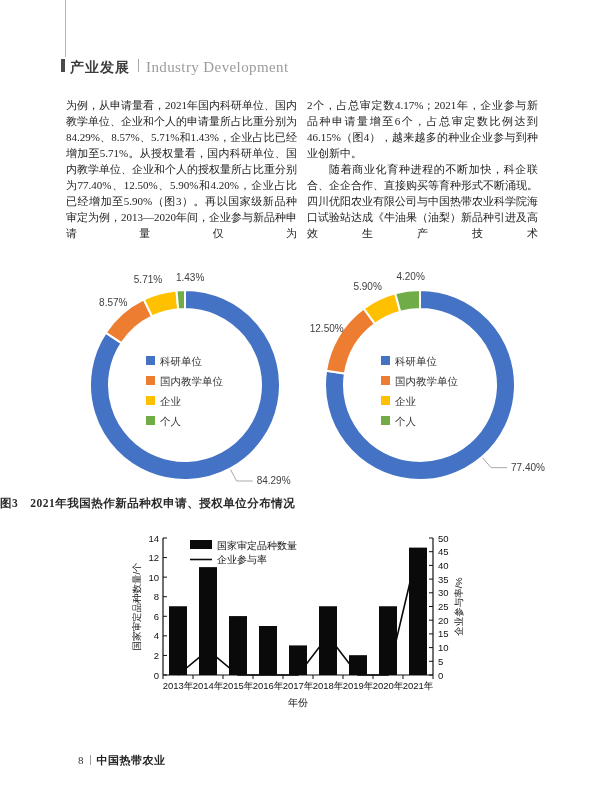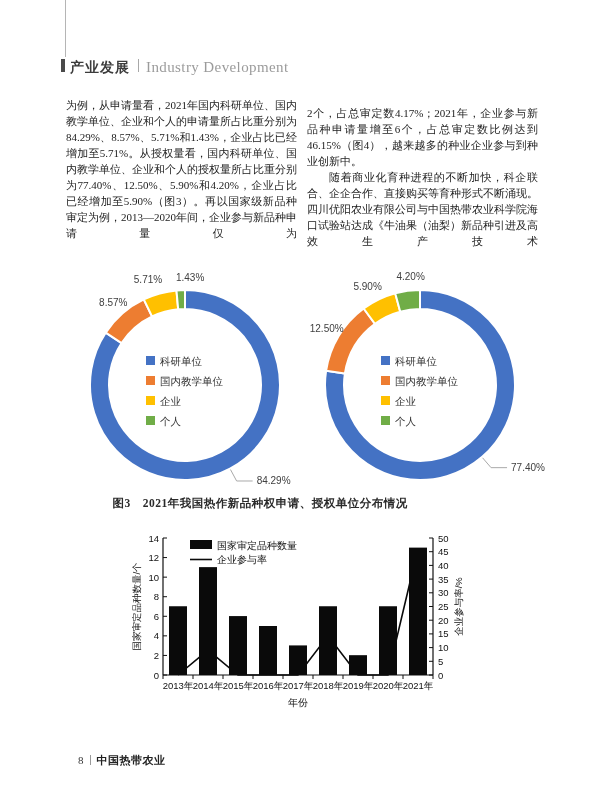--- a/index.html
+++ b/index.html
@@ -13,26 +13,26 @@
   .header-title{font-family:"Liberation Sans","DejaVu Sans",sans-serif;font-weight:bold;
                 font-size:14px;color:#3c3c3c;letter-spacing:1px;}
   .header-divider{width:1px;height:13px;background:#a8a8a8;margin:0 7px 0 8px;}
   .header-subtitle{font-size:15px;color:#9b9b9b;letter-spacing:0.4px;}
   
   .col{position:absolute;top:97px;width:231px;font-size:11px;line-height:16px;
        text-align:justify;}
   .col p{margin:0;text-align:justify;}
   .col p.justify-all{text-align-last:justify;}
   #col-left{left:66px;}
-  #col-right{left:307px;margin-top:8px;}
+  #col-right{left:307px;}
   .section-heading{font-weight:bold;text-indent:22px;}
   .indent{text-indent:22px;}
   
   .fig-svg{position:absolute;}
-  .fig-caption{position:absolute;left:0;width:520px;text-align:center;
+  .fig-caption{position:absolute;left:0;width:520px;
                font-size:11.5px;font-weight:bold;color:#2a2a2a;letter-spacing:0.5px;}
   #fig3-caption{top:496px;}
   #fig4-caption{top:720px;}
   
   .footer{position:absolute;left:78px;top:753px;display:flex;align-items:center;height:14px;}
   .footer-page{font-size:11px;color:#333;}
   .footer-divider{width:1px;height:10px;background:#999;margin:0 6px;}
   .footer-journal{font-family:"Liberation Sans","DejaVu Sans",sans-serif;
                   font-size:11px;font-weight:bold;color:#222;letter-spacing:0.5px;}
   svg text{font-family:"Liberation Sans","DejaVu Sans",sans-serif;}

